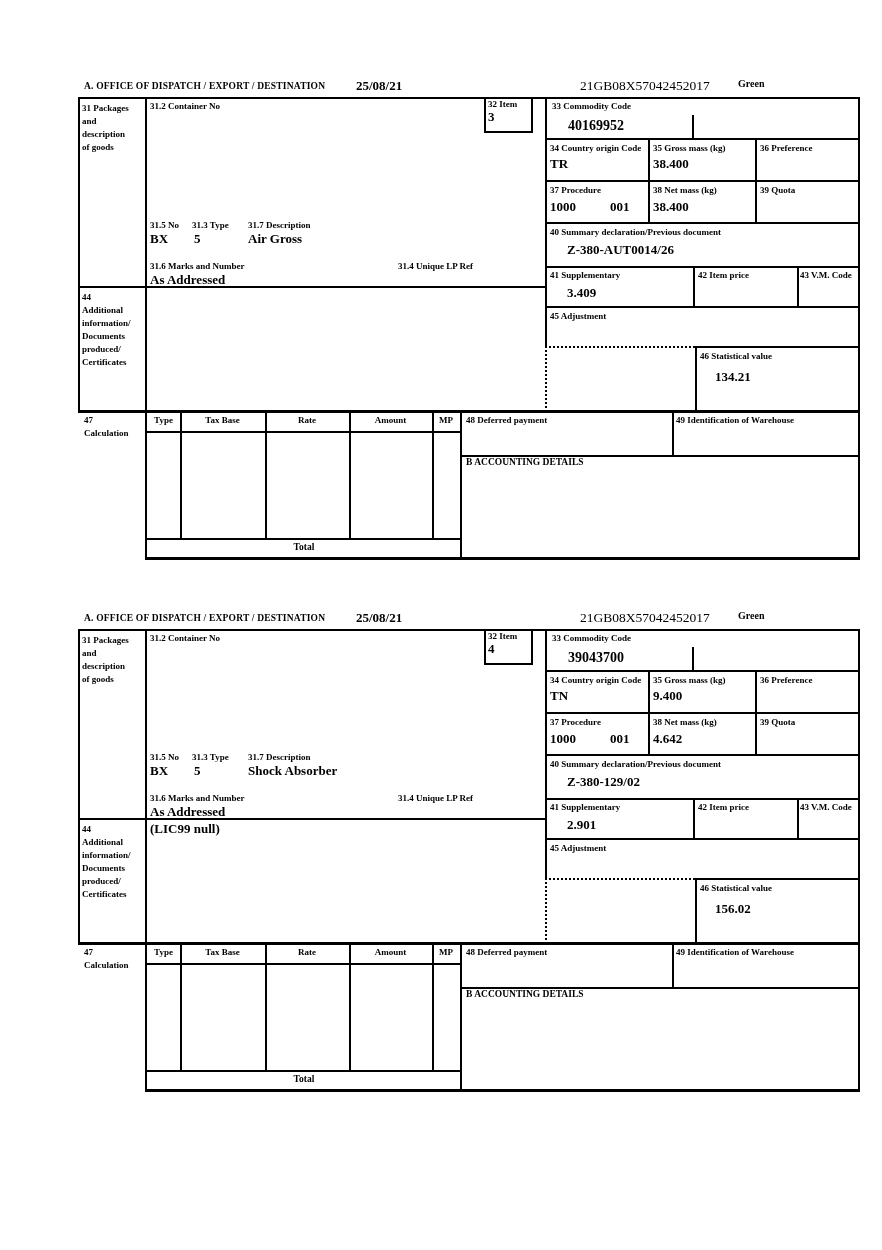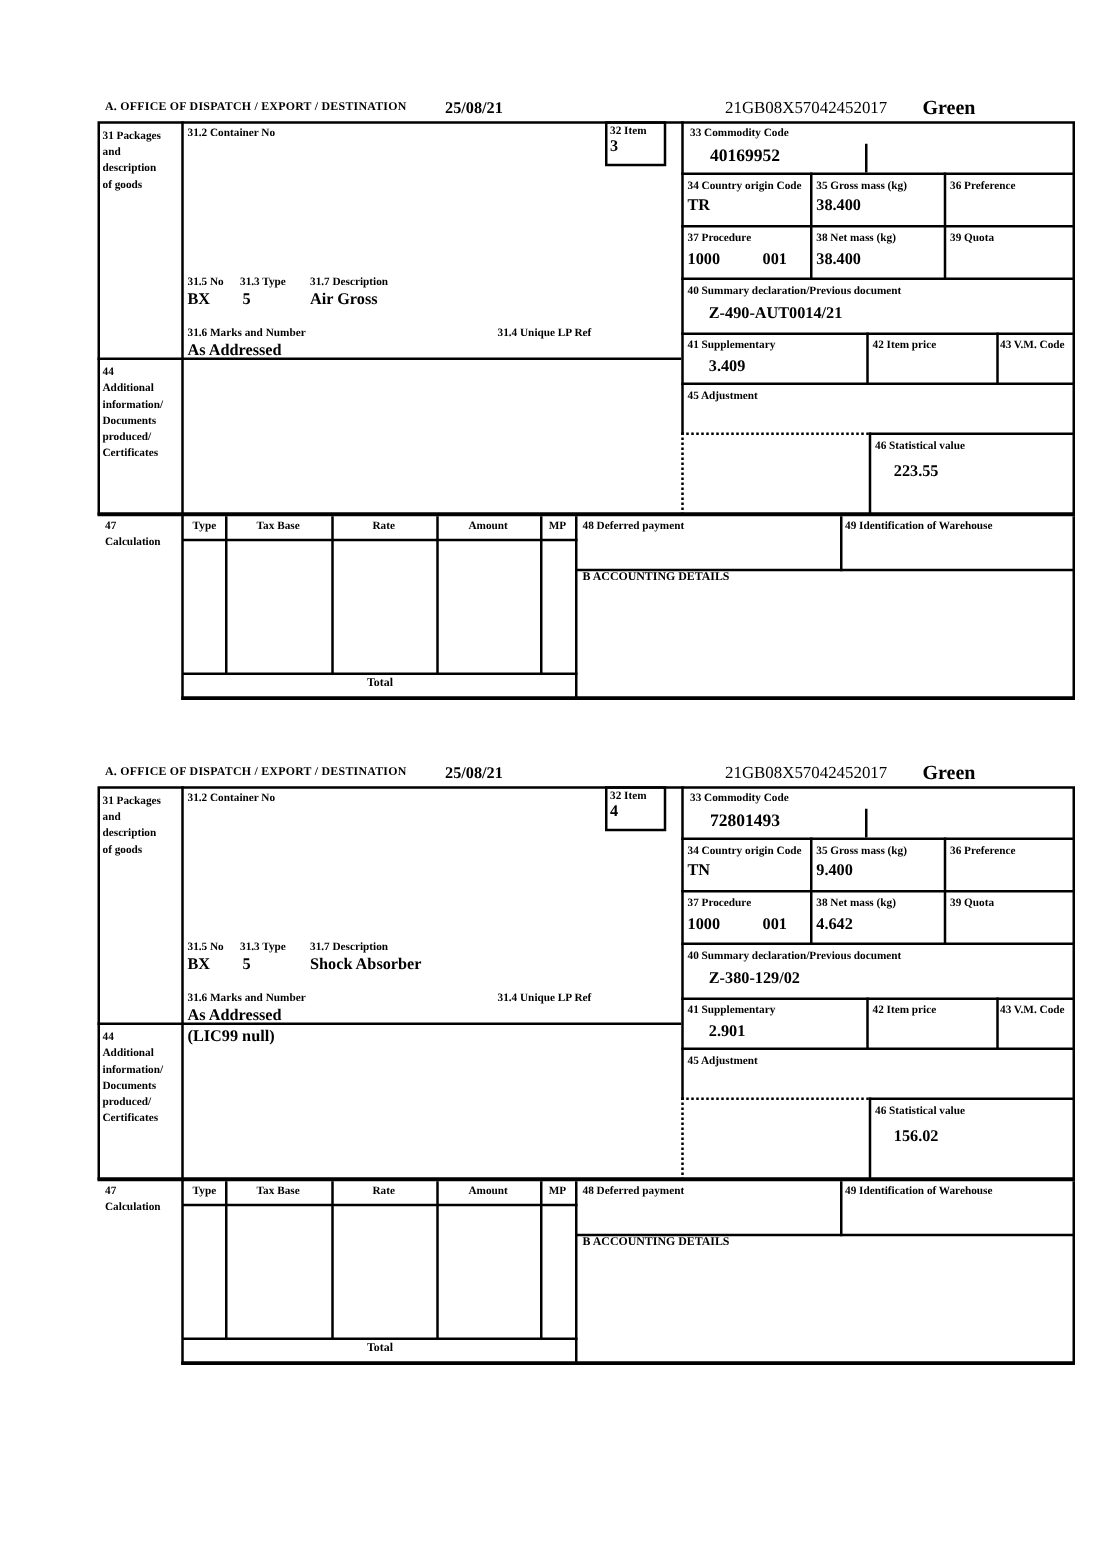--- a/index.html
+++ b/index.html
@@ -11,21 +11,21 @@
   .lab { position:absolute; font-size:9px; font-weight:bold; white-space:nowrap; line-height:11px; }
   .val { position:absolute; font-size:13px; font-weight:bold; white-space:nowrap; line-height:15px; }
   .ln  { position:absolute; background:#000; }
   .bx  { position:absolute; border:2px solid #000; box-sizing:border-box; }
   .dot-h { position:absolute; border-top:2px dotted #000; }
   .dot-v { position:absolute; border-left:2px dotted #000; }
   .ctr { text-align:center; }
   .hdr-office { position:absolute; left:6px; top:1px; font-size:9.5px; font-weight:bold; letter-spacing:0.2px; white-space:nowrap; }
   .hdr-date   { position:absolute; left:278px; top:-2px; font-size:13px; font-weight:bold; white-space:nowrap; }
   .hdr-mrn    { position:absolute; left:502px; top:-2px; font-size:13.5px; font-weight:normal; white-space:nowrap; }
-  .hdr-routing{ position:absolute; left:660px; top:-2px; font-size:16px; font-weight:bold; white-space:nowrap; }
+  .hdr-routing{ position:absolute; left:660px; top:-2px; font-size:10px; font-weight:bold; white-space:nowrap; }
 </style>
 </head>
 <body>
 
 <div id="page">
   <div class="form" style="top: 80px;">
 
     <div class="hdr-office">A.  OFFICE OF DISPATCH / EXPORT / DESTINATION</div>
     <div class="hdr-date">25/08/21</div>
     <div class="hdr-mrn">21GB08X57042452017</div>
@@ -97,28 +97,28 @@
     <div class="lab" style="left:575px; top:63px;">35 Gross mass (kg)</div>
     <div class="val" style="left:575px; top:76px;">38.400</div>
     <div class="lab" style="left:682px; top:63px;">36 Preference</div>
     <div class="lab" style="left:472px; top:105px;">37 Procedure</div>
     <div class="val" style="left:472px; top:119px;">1000</div>
     <div class="val" style="left:532px; top:119px;">001</div>
     <div class="lab" style="left:575px; top:105px;">38 Net mass (kg)</div>
     <div class="val" style="left:575px; top:119px;">38.400</div>
     <div class="lab" style="left:682px; top:105px;">39 Quota</div>
     <div class="lab" style="left:472px; top:147px;">40 Summary declaration/Previous document</div>
-    <div class="val" style="left:489px; top:162px;">Z-490-AUT0014/21</div>
+    <div class="val" style="left:489px; top:162px;">Z-380-AUT0014/26</div>
     <div class="lab" style="left:472px; top:190px;">41 Supplementary</div>
     <div class="val" style="left:489px; top:205px;">3.409</div>
     <div class="lab" style="left:620px; top:190px;">42 Item price</div>
     <div class="lab" style="left:722px; top:190px;">43 V.M. Code</div>
     <div class="lab" style="left:472px; top:231px;">45 Adjustment</div>
     <div class="lab" style="left:622px; top:271px;">46 Statistical value</div>
-    <div class="val" style="left:637px; top:289px;">223.55</div>
+    <div class="val" style="left:637px; top:289px;">134.21</div>
 
     <div class="lab ctr" style="left:69px; top:335px; width:33px;">Type</div>
     <div class="lab ctr" style="left:102px; top:335px; width:85px;">Tax Base</div>
     <div class="lab ctr" style="left:187px; top:335px; width:84px;">Rate</div>
     <div class="lab ctr" style="left:271px; top:335px; width:83px;">Amount</div>
     <div class="lab ctr" style="left:354px; top:335px; width:28px;">MP</div>
     <div class="lab" style="left:388px; top:335px;">48 Deferred payment</div>
     <div class="lab" style="left:598px; top:335px;">49 Identification of Warehouse</div>
     <div class="lab" style="left:388px; top:377px; font-size:9.5px;">B ACCOUNTING DETAILS</div>
     <div class="lab ctr" style="left:68px; top:462px; width:316px; font-size:9.5px;">Total</div>
@@ -185,21 +185,21 @@
     <div class="lab" style="left:170px; top:140px;">31.7 Description</div>
     <div class="val" style="left:72px; top:151px;">BX</div>
     <div class="val" style="left:116px; top:151px;">5</div>
     <div class="val" style="left:170px; top:151px;">Shock Absorber</div>
     <div class="lab" style="left:72px; top:181px;">31.6 Marks and Number</div>
     <div class="lab" style="left:320px; top:181px;">31.4 Unique LP Ref</div>
     <div class="val" style="left:72px; top:192px;">As Addressed</div>
     <div class="val" style="left:72px; top:209px;">(LIC99 null)</div>
 
     <div class="lab" style="left:474px; top:21px;">33 Commodity Code</div>
-    <div class="val" style="left:490px; top:38px; font-size:14px;">72801493</div>
+    <div class="val" style="left:490px; top:38px; font-size:14px;">39043700</div>
     <div class="lab" style="left:472px; top:63px;">34 Country origin Code</div>
     <div class="val" style="left:472px; top:76px;">TN</div>
     <div class="lab" style="left:575px; top:63px;">35 Gross mass (kg)</div>
     <div class="val" style="left:575px; top:76px;">9.400</div>
     <div class="lab" style="left:682px; top:63px;">36 Preference</div>
     <div class="lab" style="left:472px; top:105px;">37 Procedure</div>
     <div class="val" style="left:472px; top:119px;">1000</div>
     <div class="val" style="left:532px; top:119px;">001</div>
     <div class="lab" style="left:575px; top:105px;">38 Net mass (kg)</div>
     <div class="val" style="left:575px; top:119px;">4.642</div>

